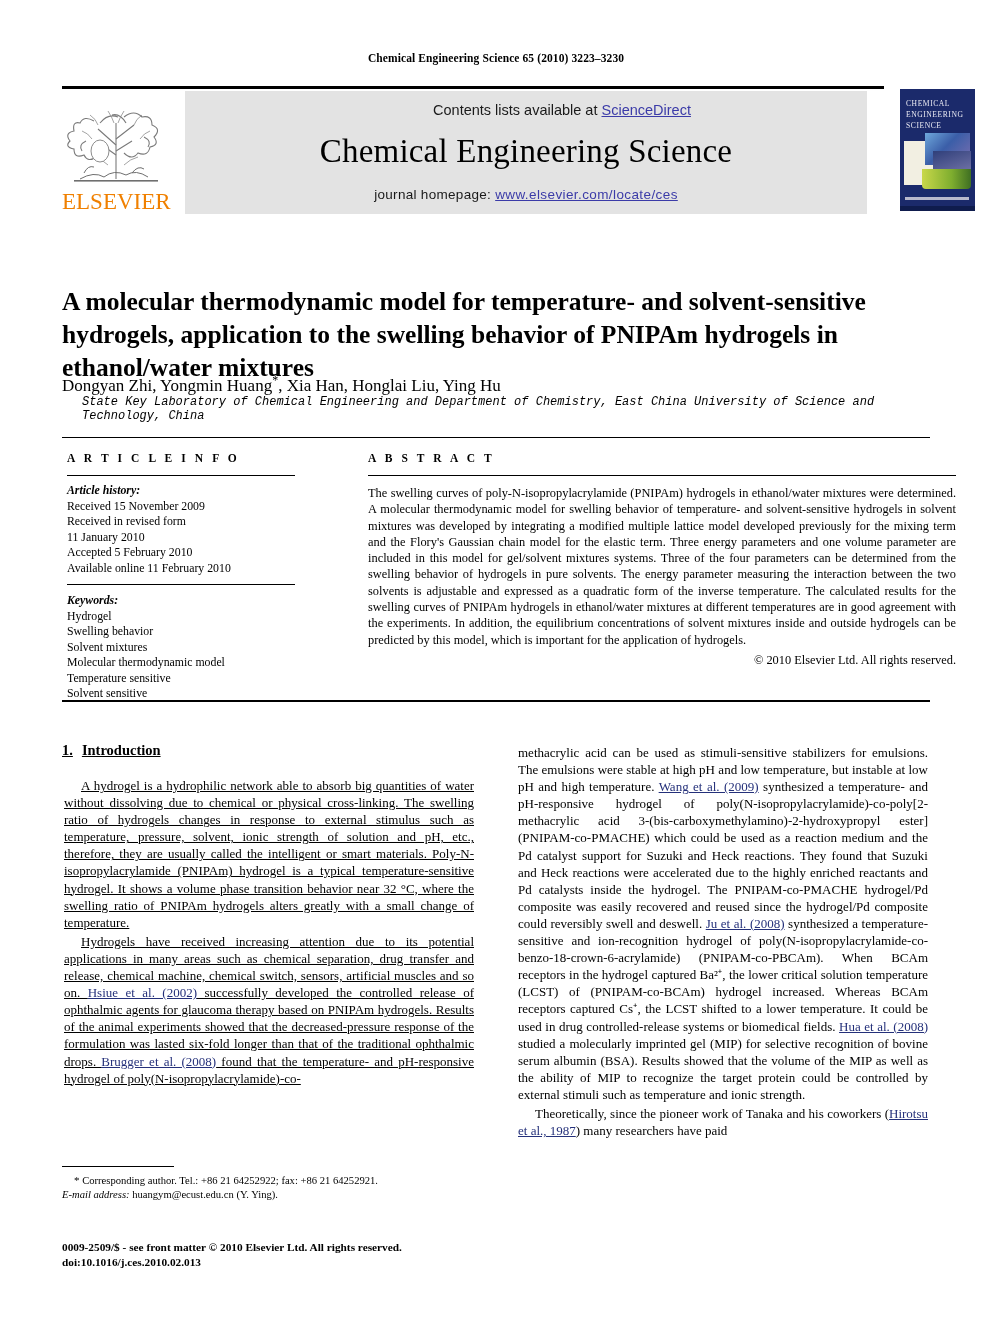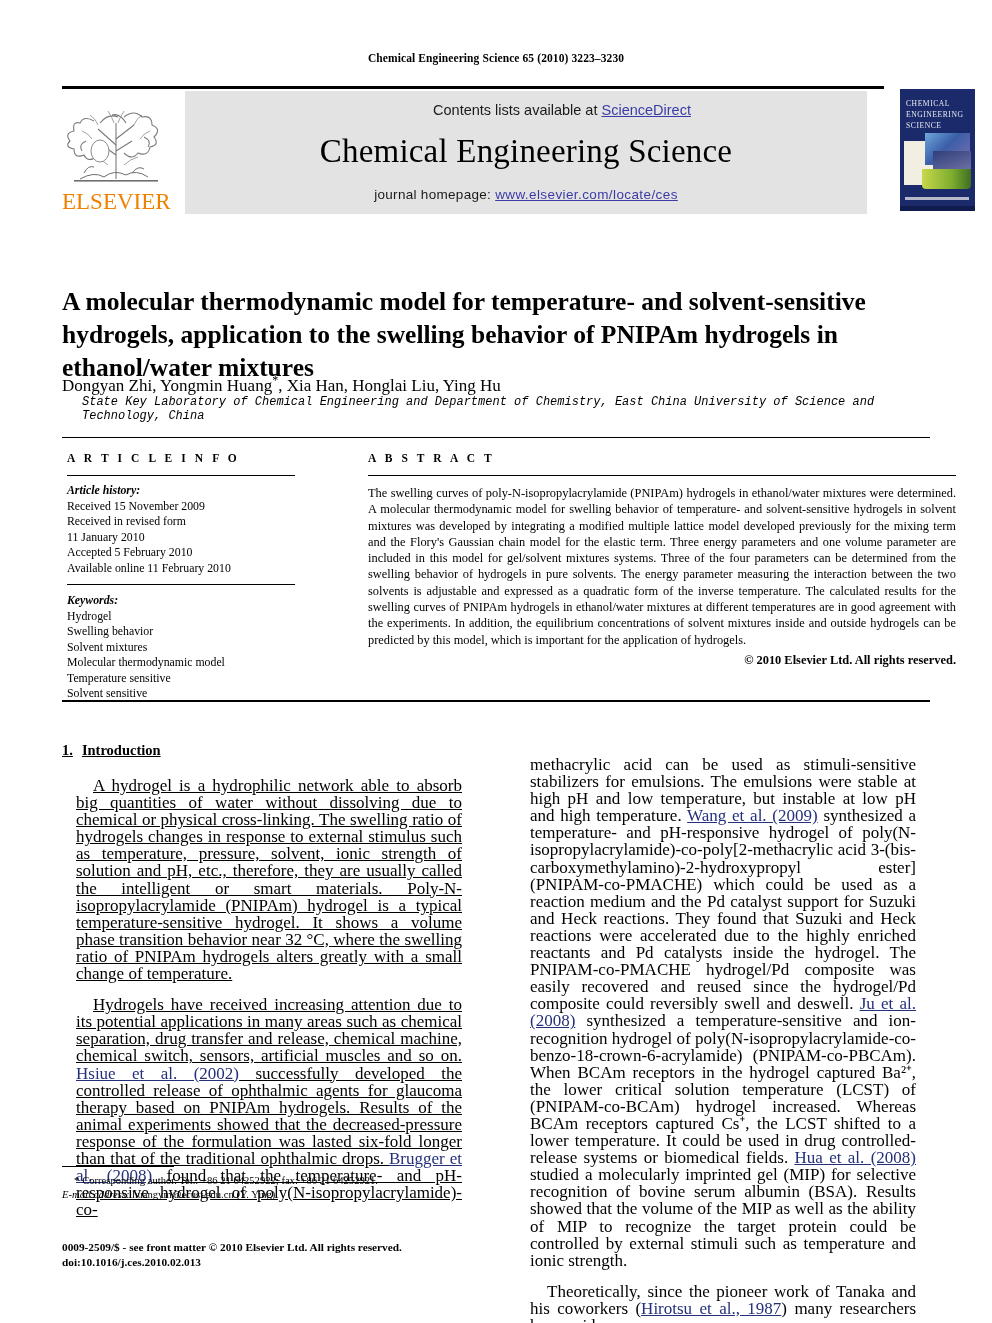--- a/index.html
+++ b/index.html
@@ -296,21 +296,21 @@
     font-size: 12.4px;
     line-height: 16.3px;
     text-align: justify;
     color: #000;
   }
   .copyright-line {
     margin-top: 5px;
     text-align: right;
     font-family: "Liberation Serif", serif;
     font-size: 12.4px;
-    font-weight: bold;
+    font-weight: normal;
   }
 
   
   .body-left {
     position: absolute;
     left: 62px; top: 742px;
     width: 414px;
     text-decoration: underline;
   }
   .body-right {
@@ -320,23 +320,23 @@
   }
   .sec-head {
     font-family: "Liberation Serif", serif;
     font-size: 14.5px;
     font-weight: bold;
     margin: 0 0 18px 0;
   }
   .sec-head .num { margin-right: 9px; }
 
   p.para {
-    margin: 14px;
-    font-family: "Liberation Serif", serif;
-    font-size: 17px;
+    margin: 2px;
+    font-family: "Liberation Serif", serif;
+    font-size: 13px;
     line-height: 17.1px;
     text-align: justify;
     text-indent: 17px;
     color: #000;
   }
   p.para.cont { text-indent: 0; }
   .ref {
     color: #24307a;
   }
 

